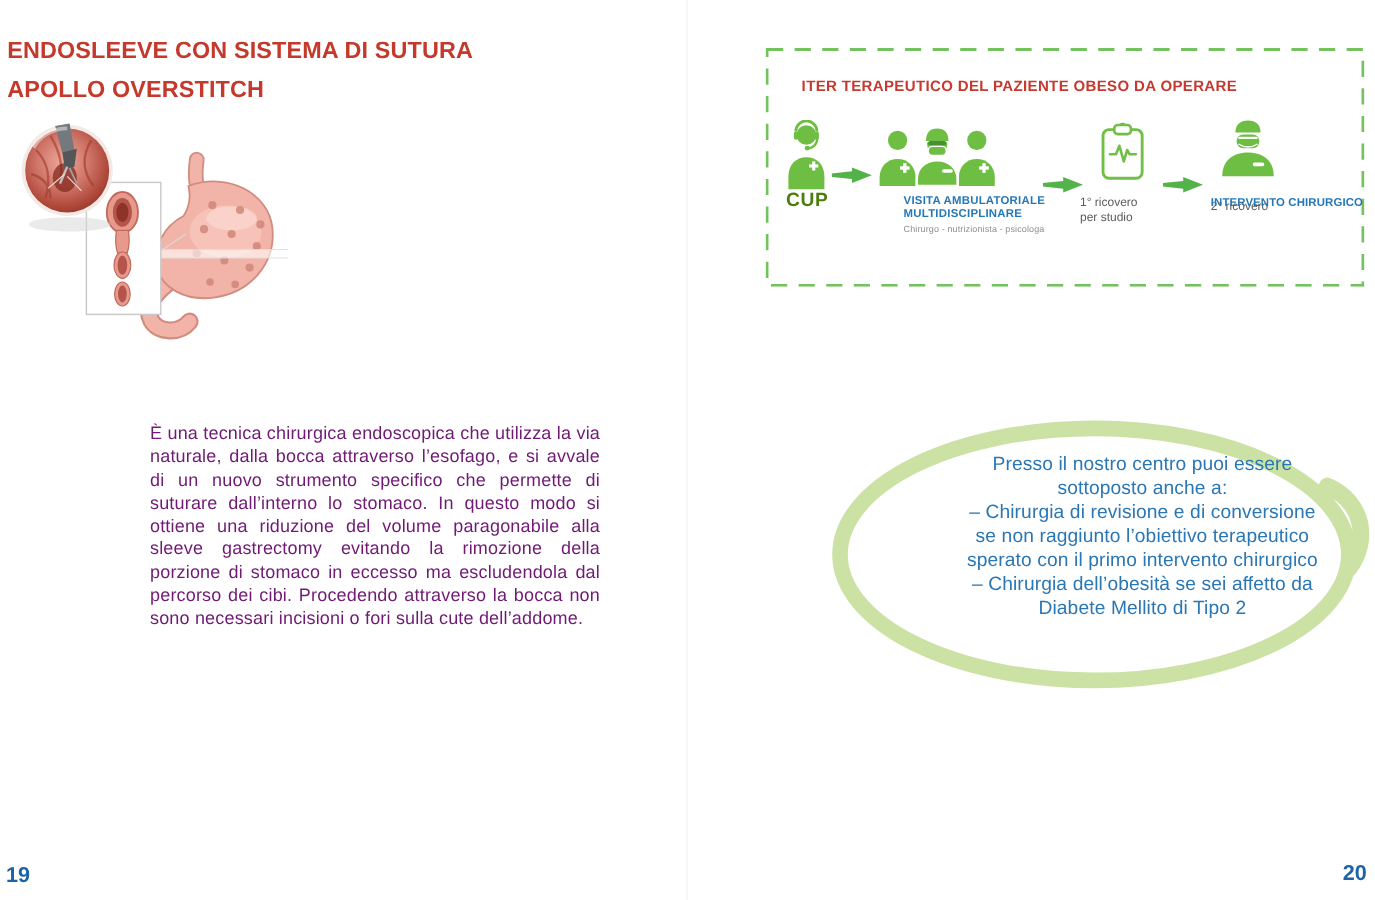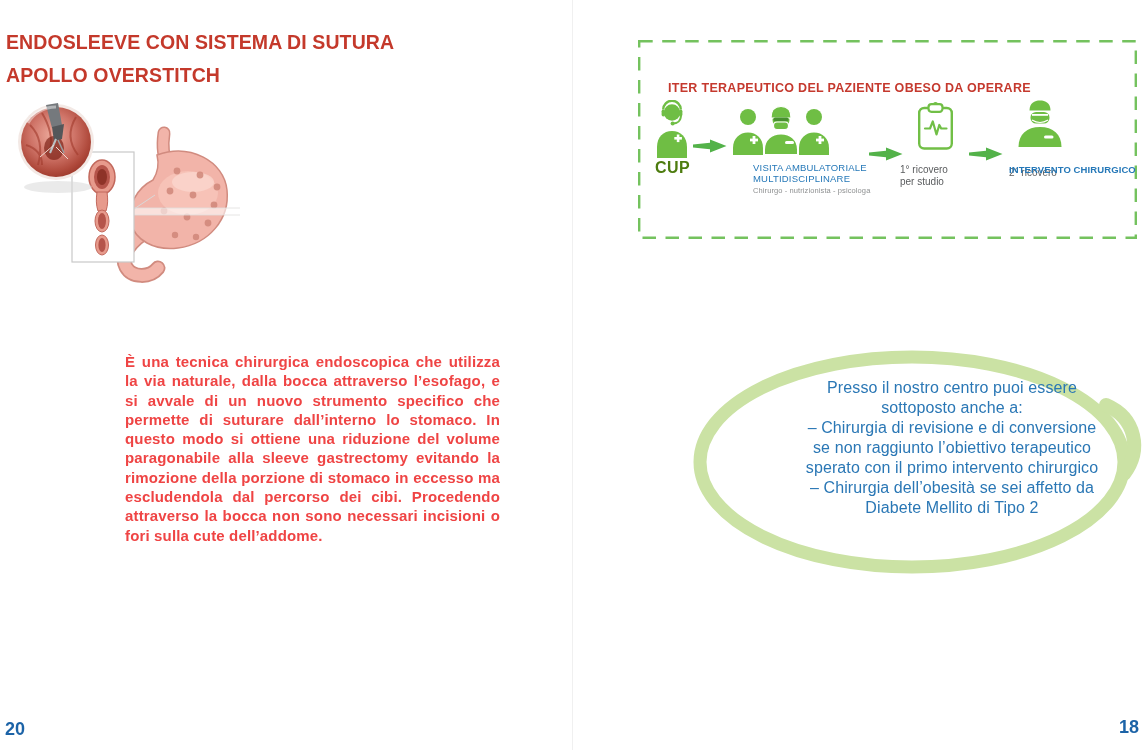--- a/index.html
+++ b/index.html
@@ -11,43 +11,43 @@
   .pre{white-space:pre-line;}
 
   
   .lp-title{
     position:absolute;left:6px;top:13px;width:520px;
     font-size:19.5px;font-weight:bold;line-height:33px;color:#c4392b;letter-spacing:.1px;
   }
   .lp-illu{position:absolute;left:12px;top:95px;width:228px;height:198px;}
   .lp-body{
     position:absolute;left:125px;top:337px;width:375px;
-    font-size:15px;line-height:19.3px;color:#ef4444;text-align:justify;letter-spacing:.15px;font-weight:bold;
+    font-size:15px;line-height:19.3px;color:#701a75;text-align:justify;letter-spacing:.15px;
   }
   .pn{position:absolute;font-size:18px;font-weight:bold;color:#1c63a7;}
   .pn-18{left:5px;top:719px;}
   .pn-19{left:1119px;top:717px;}
 
   
   .pathway{position:absolute;left:638px;top:40px;width:499px;height:199px;}
   .pathway .border{position:absolute;left:0;top:0;}
   .pathway-title{
     position:absolute;left:30px;top:25px;font-size:12.5px;font-weight:bold;
-    color:#c5392e;letter-spacing:.3px;margin-top:16px;
+    color:#c5392e;letter-spacing:.3px;
   }
   .icn{position:absolute;}
   .icn-cup{left:16px;top:60px;}
   .icn-arrow1{left:55px;top:97px;}
   .icn-team{left:90px;top:65px;}
   .icn-arrow2{left:231px;top:105px;}
   .icn-clip{left:279px;top:62px;}
   .icn-arrow3{left:331px;top:105px;}
   .icn-surgeon{left:379px;top:60px;}
   .lbl-cup{position:absolute;left:17px;top:119px;font-size:16px;font-weight:bold;color:#4d7c0f;letter-spacing:.5px;}
-  .lbl-team{position:absolute;left:115px;top:123px;font-size:9.5px;font-weight:normal;line-height:10.5px;color:#2578b8;letter-spacing:.2px;}
+  .lbl-team{position:absolute;left:115px;top:123px;font-size:9.5px;font-weight:bold;line-height:10.5px;color:#2578b8;letter-spacing:.2px;}
   .note-team{position:absolute;left:115px;top:146px;font-size:7.5px;color:#8e9091;letter-spacing:.1px;text-align:center;}
   .lbl-step3{position:absolute;left:262px;top:124px;font-size:10px;line-height:12px;color:#5a5c5e;}
   .lbl-step4{position:absolute;left:371px;top:127px;font-size:10px;color:#5a5c5e;}
   .hl-step4{position:absolute;left:371px;top:124px;font-size:9.5px;font-weight:bold;color:#2578b8;letter-spacing:.1px;}
 
   
   .bubble{position:absolute;left:690px;top:350px;width:456px;height:230px;text-align:center;}
   .bubble svg{position:absolute;left:0;top:0;}
   .bubble-text{
     position:absolute;left:92px;top:28px;width:340px;
@@ -131,21 +131,21 @@
           <line x1="46" y1="45" x2="52" y2="58" stroke="#9aa0a3" stroke-width="1.5"></line>
           <line x1="42" y1="50" x2="28" y2="62" stroke="#eed7cf" stroke-width="1"></line>
           <line x1="44" y1="52" x2="56" y2="64" stroke="#eed7cf" stroke-width="1"></line>
           <path d="M16,28 A32,32 0 0 1 44,12" fill="none" stroke="#ffffff" stroke-width="3" opacity="0.45"></path>
         </g>
       </svg>
     </div>
 
     <p class="lp-body">È una tecnica chirurgica endoscopica che utilizza la via naturale, dalla bocca attraverso l’esofago, e si avvale di un nuovo strumento specifico che permette di suturare dall’interno lo stomaco. In questo modo si ottiene una riduzione del volume paragonabile alla sleeve gastrectomy evitando la rimozione della porzione di stomaco in eccesso ma escludendola dal percorso dei cibi. Procedendo attraverso la bocca non sono necessari incisioni o fori sulla cute dell’addome.</p>
 
-    <div class="pn pn-18">20</div>
+    <div class="pn pn-18">19</div>
   </section>
 
   <section>
 
     <div class="pathway">
       <svg class="border" width="499" height="199" viewBox="0 0 499 199">
         <rect x="1.2" y="1.2" width="496.6" height="196.6" fill="none" stroke="#74c25e" stroke-width="2.4" stroke-dasharray="13.5 9.5"></rect>
       </svg>
 
       <div class="pathway-title">ITER TERAPEUTICO DEL PAZIENTE OBESO DA OPERARE</div>
@@ -229,15 +229,15 @@
       </svg>
       <div class="bubble-text pre">Presso il nostro centro puoi essere
 sottoposto anche a:
 – Chirurgia di revisione e di conversione
 se non raggiunto l’obiettivo terapeutico
 sperato con il primo intervento chirurgico
 – Chirurgia dell’obesità se sei affetto da
 Diabete Mellito di Tipo 2</div>
     </div>
 
-    <div class="pn pn-19">18</div>
+    <div class="pn pn-19">20</div>
   </section>
 </div>
 
 </body></html>

